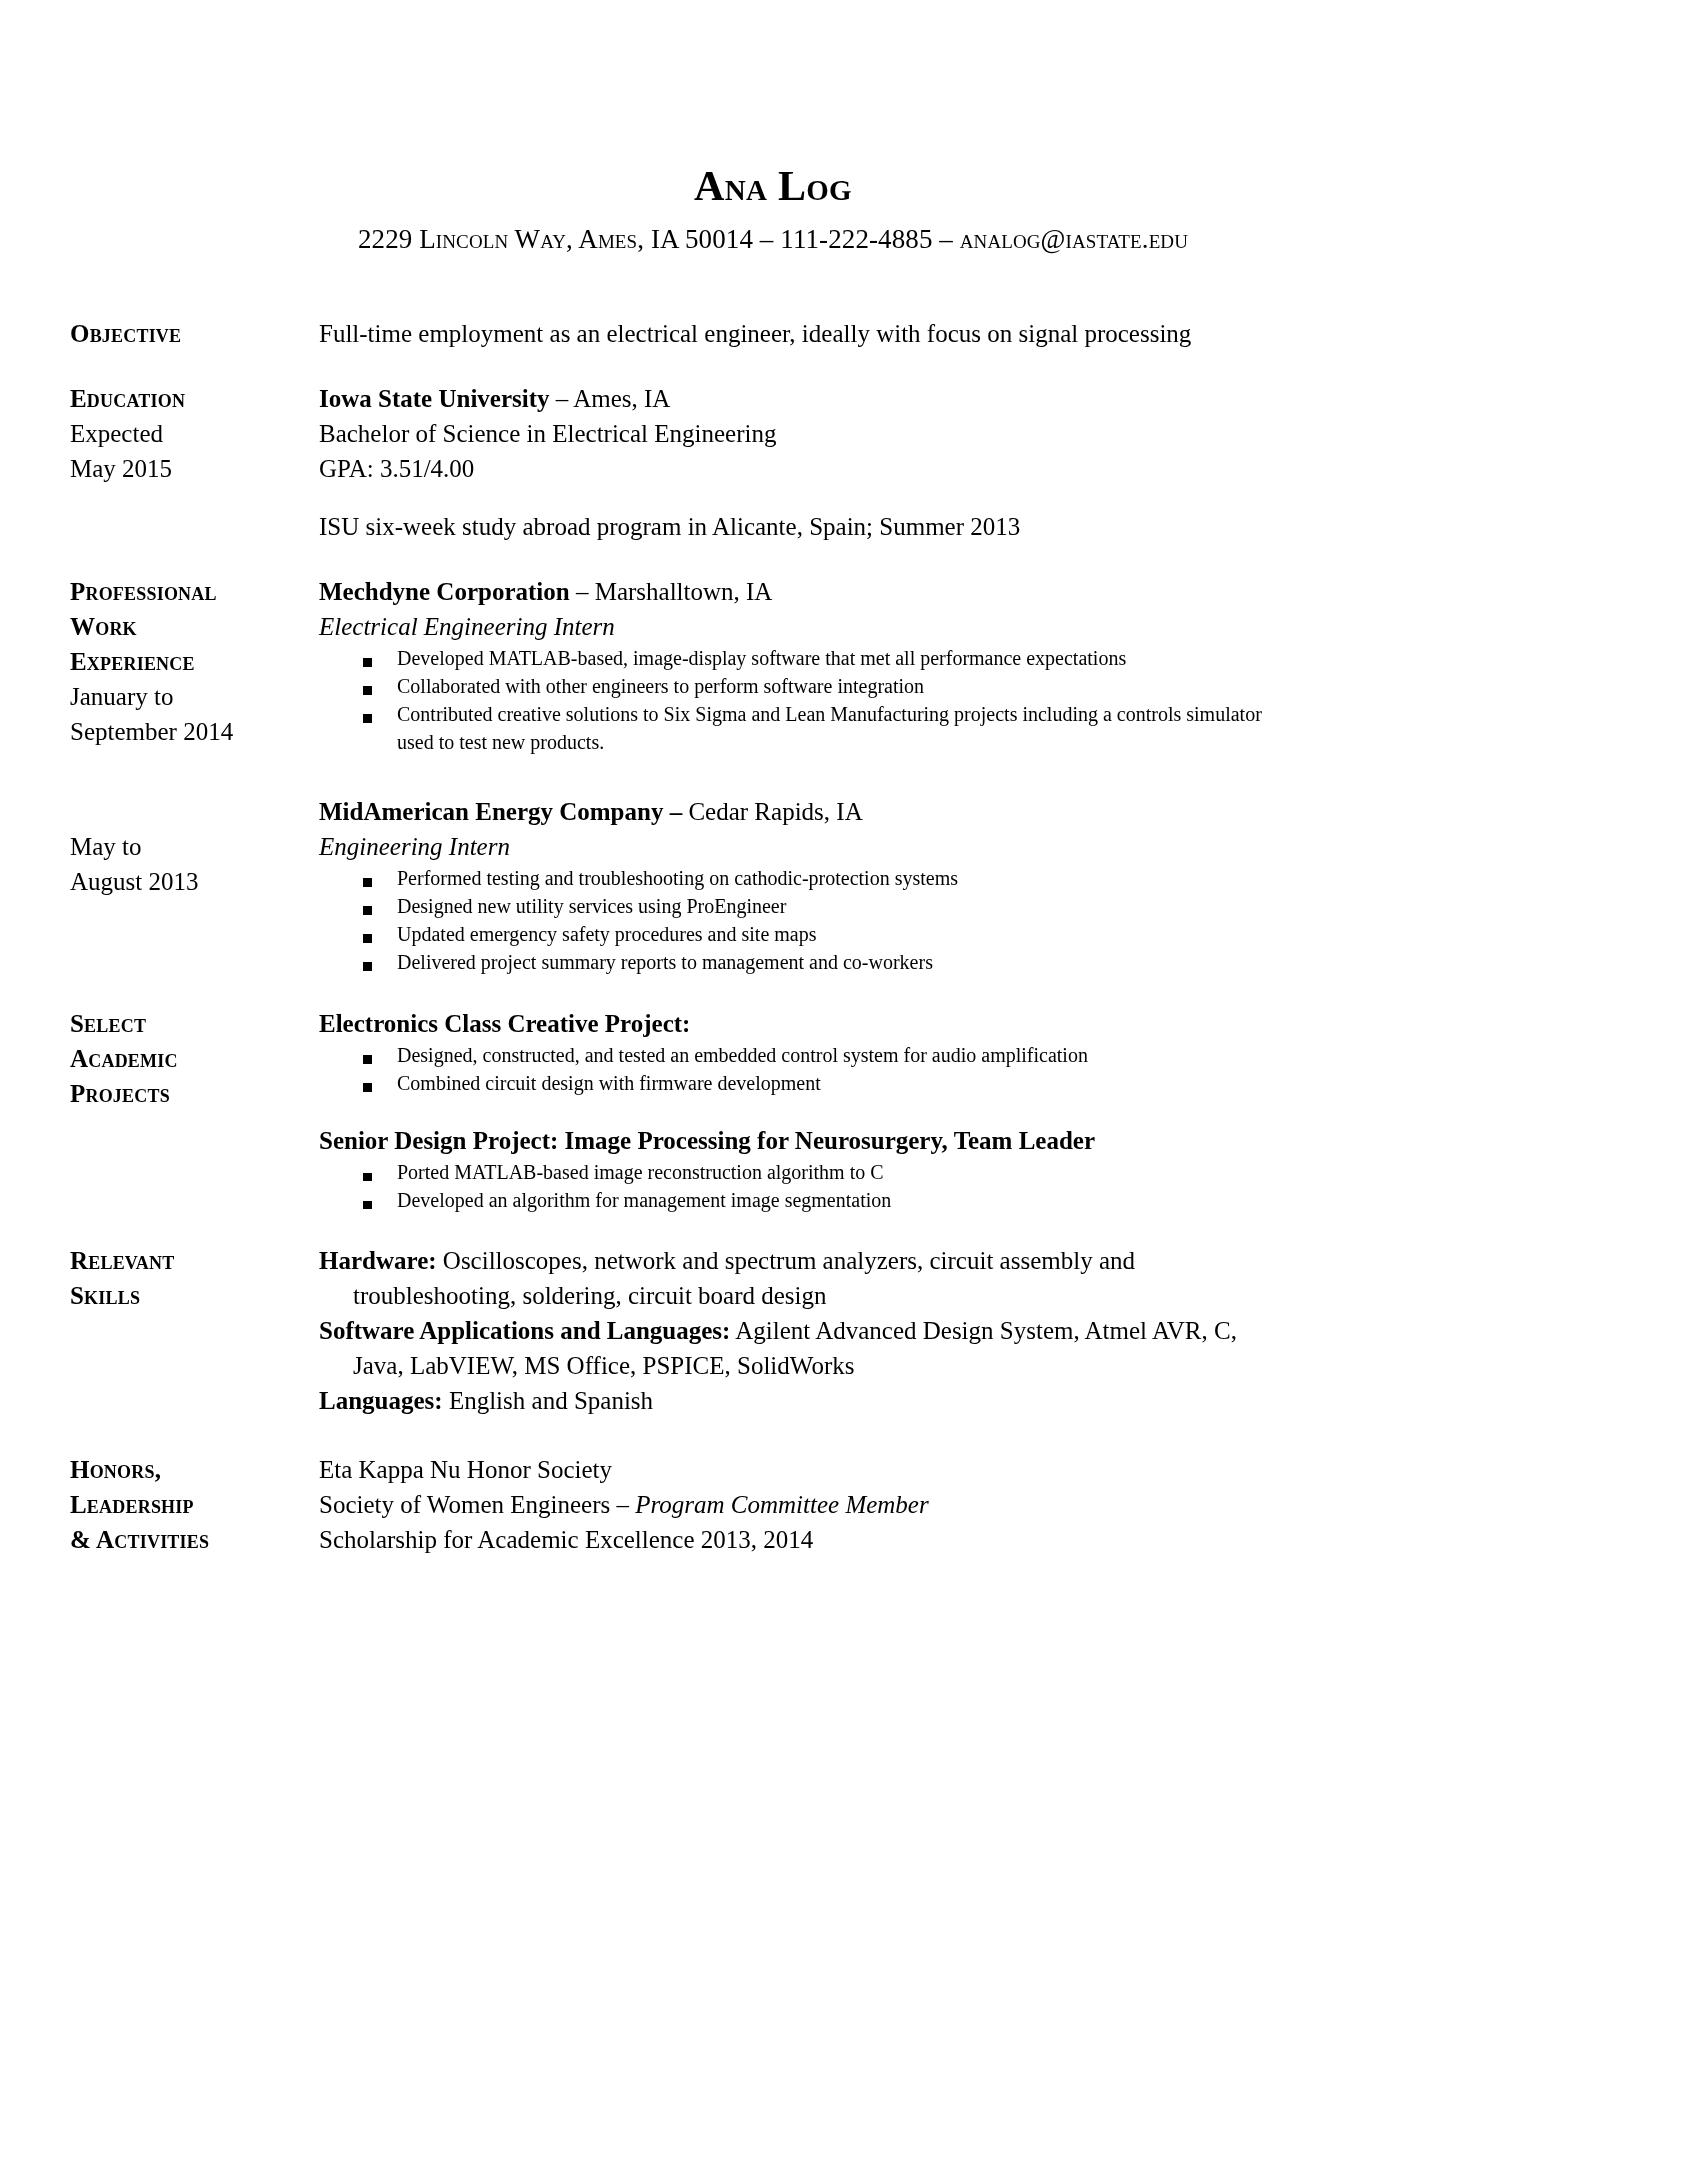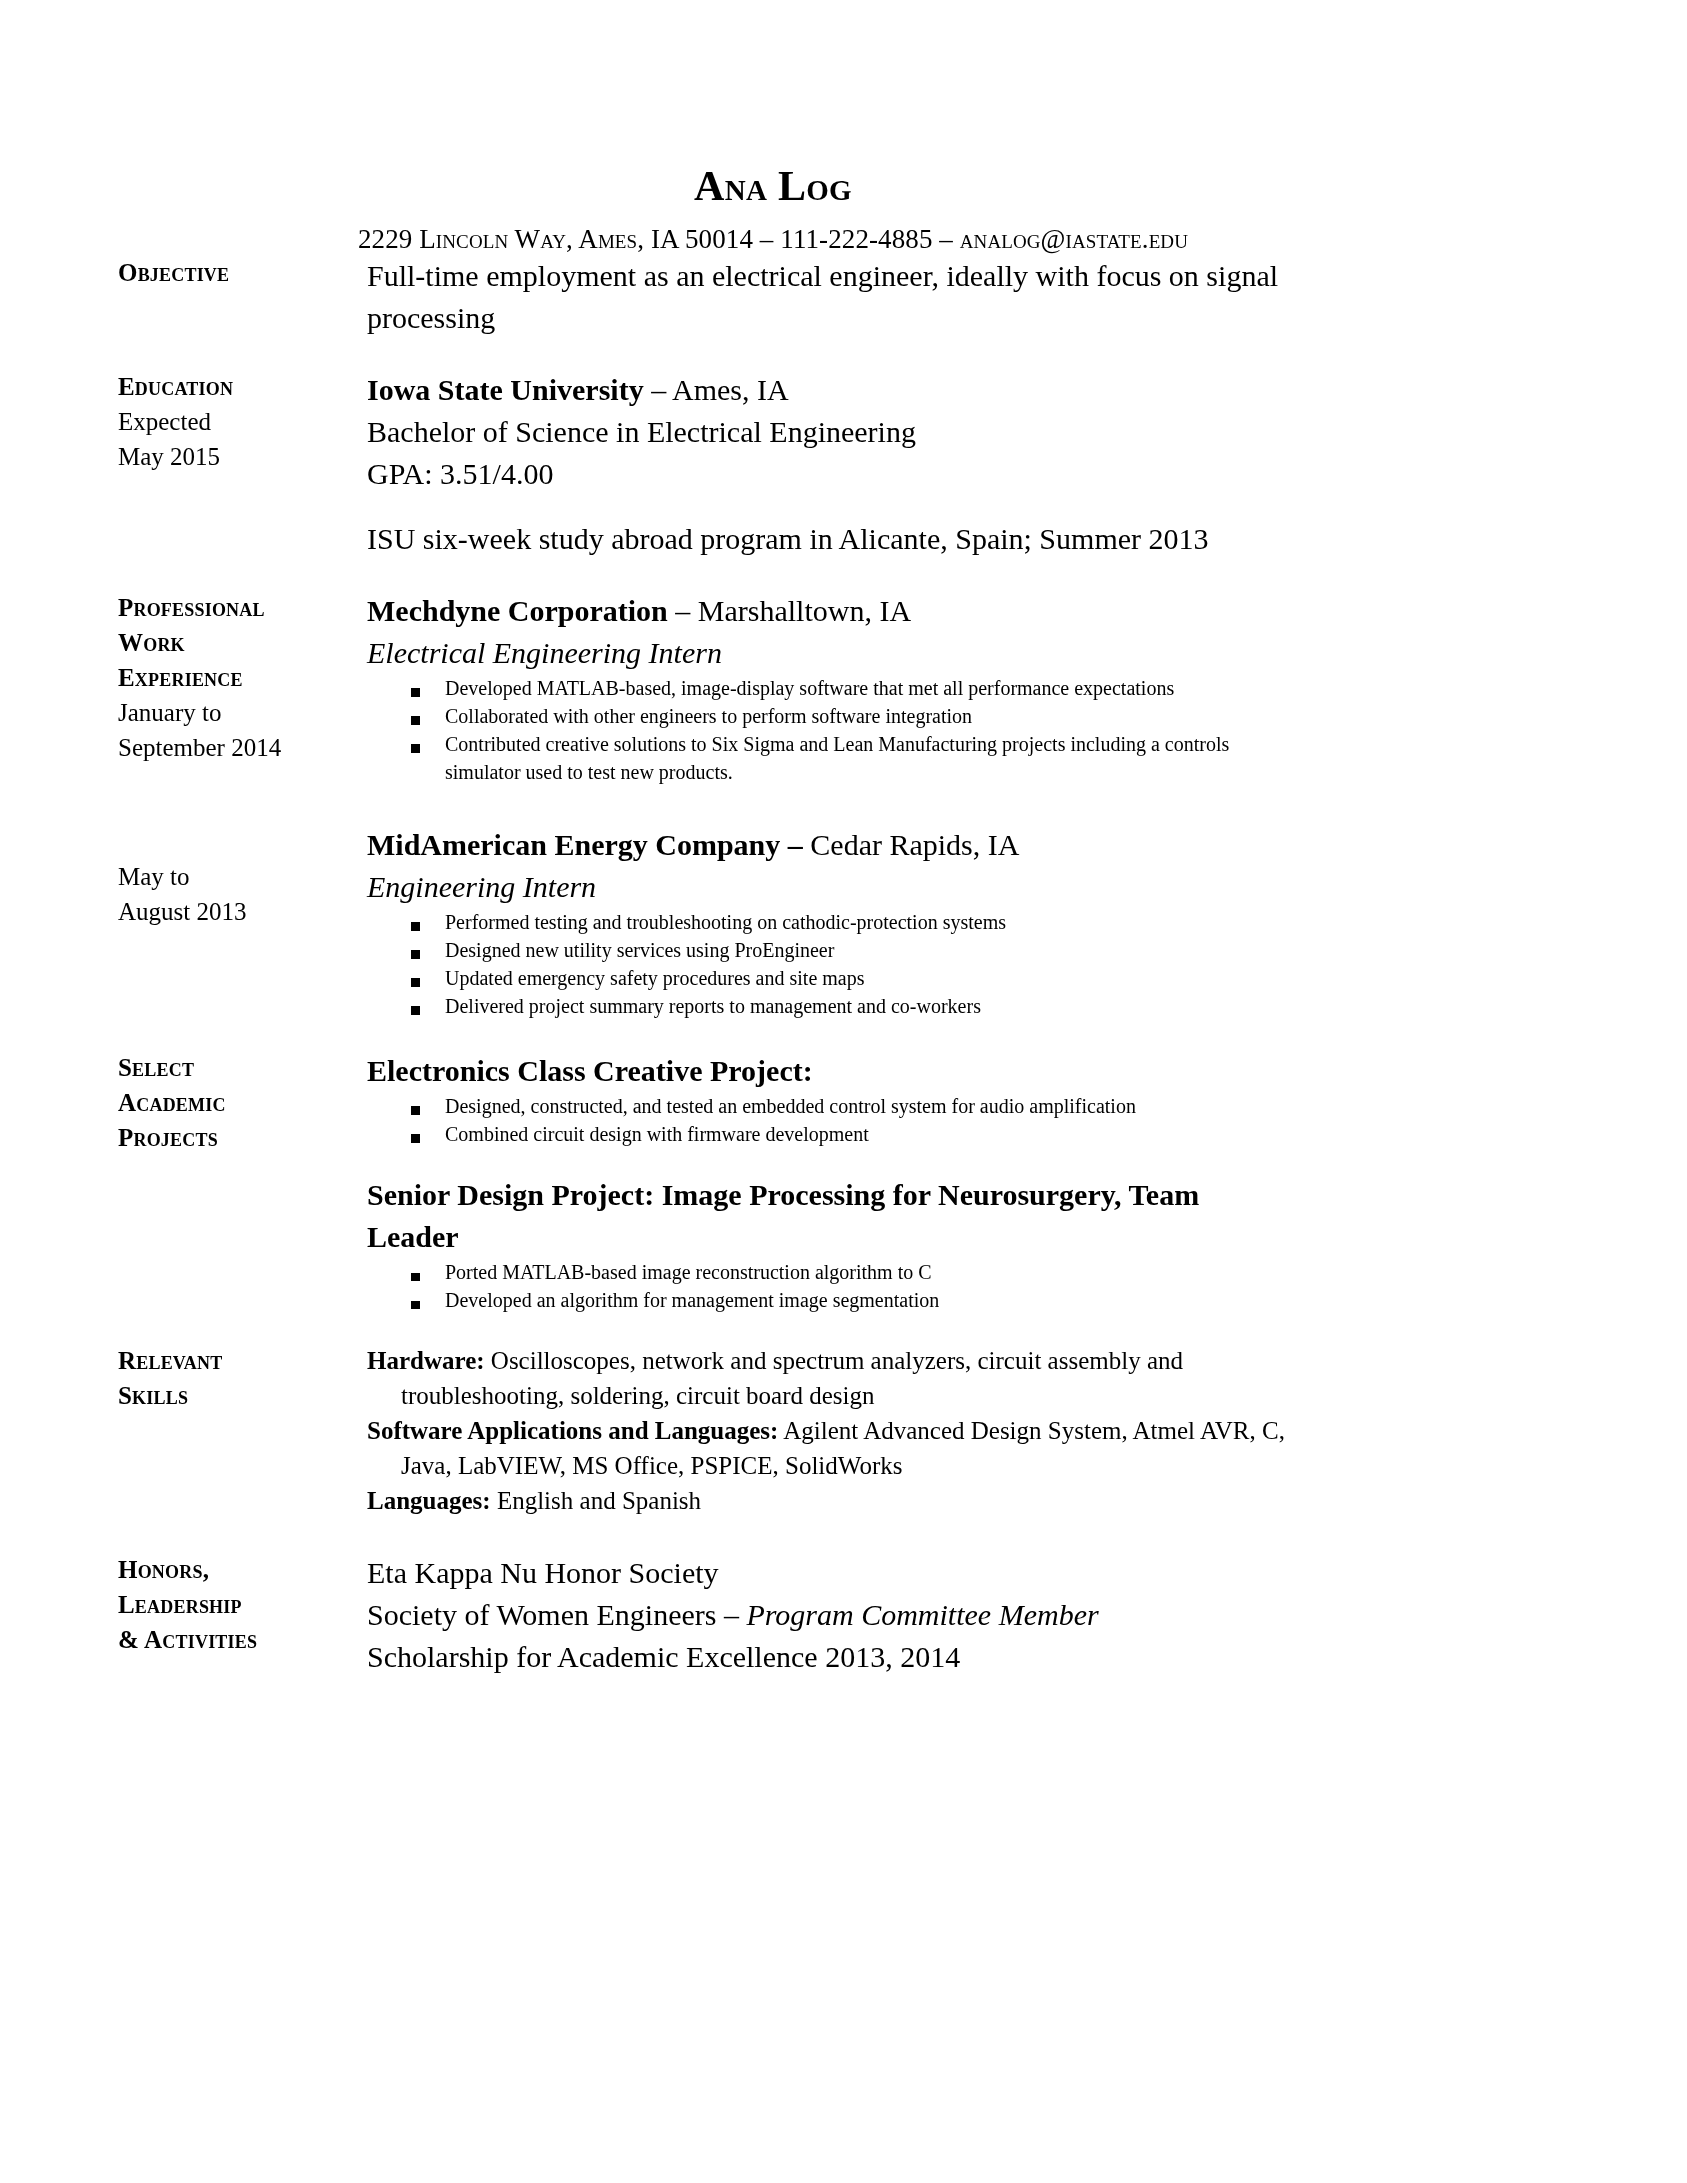--- a/index.html
+++ b/index.html
@@ -32,21 +32,22 @@
   }
   .hdr-contact {
     font-size: 27px;
     font-variant: small-caps;
     margin-top: 16px;
     letter-spacing: 0.1px;
   }
 
   
   .body-wrap {
-    padding-left: 118px;
+    margin-top: 61px;
+    padding-left: 70px;
     padding-right: 258px;
   }
 
   .row {
     display: flex;
     align-items: flex-start;
     width: 100%;
   }
 
   .col-label {
@@ -68,21 +69,21 @@
     letter-spacing: 0.2px;
   }
   .sec-sublabel {
     font-size: 25px;
     font-weight: normal;
     font-variant: normal;
     line-height: 1.40;
   }
 
   .txt {
-    font-size: 30px;
+    font-size: 25px;
     line-height: 1.40;
   }
   .b { font-weight: bold; }
   .i { font-style: italic; }
 
   
   ul.bl {
     list-style: none;
     margin: 0;
     padding: 0;

